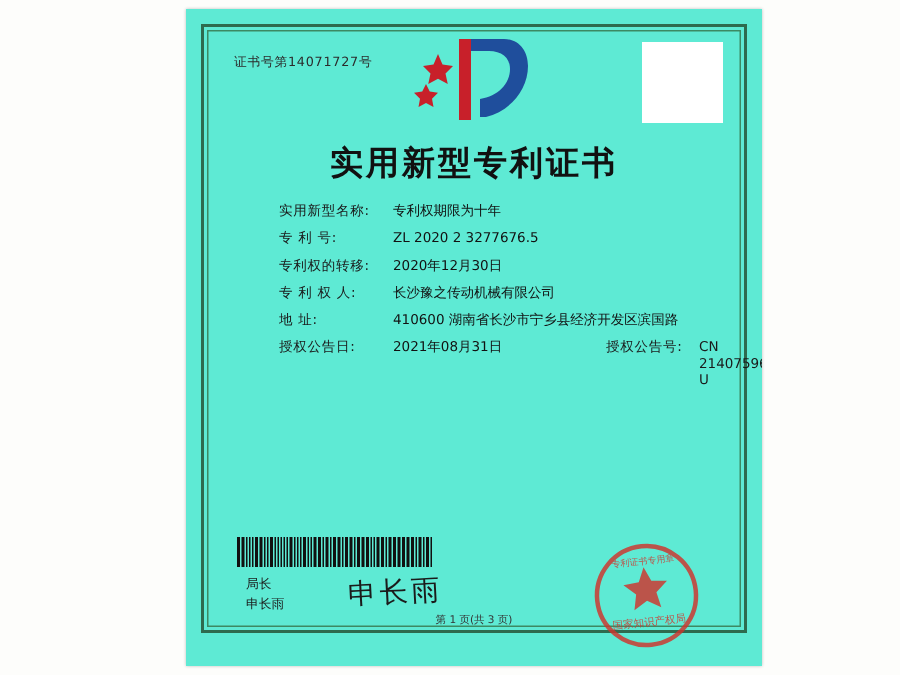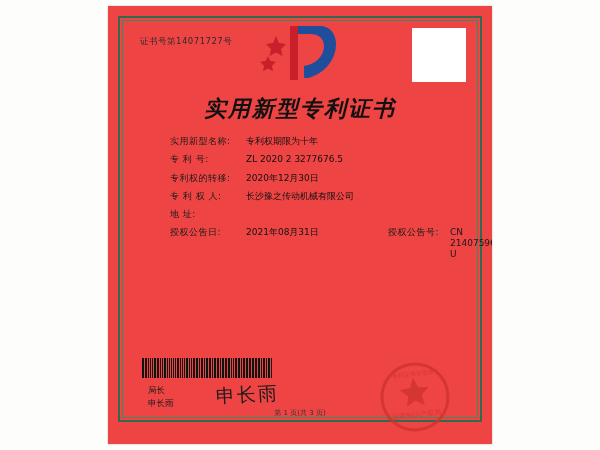--- a/index.html
+++ b/index.html
@@ -17,25 +17,25 @@
   .page {
     position: relative;
     width: 600px;
     height: 450px;
     background: #fdfdfb;
   }
 
   
   .sheet {
     position: absolute;
-    left: 108px;
+    left: 124px;
     top: 6px;
     width: 384px;
     height: 438px;
-    background: #ef4444;
+    background: #5eead4;
     box-shadow: 0 0 2px rgba(0,0,0,0.25);
     overflow: hidden;
   }
 
   
   .border-outer {
     position: absolute;
     left: 10px;
     top: 10px;
     right: 10px;
@@ -98,21 +98,20 @@
     position: absolute;
     left: 0;
     right: 0;
     top: 88px;
     text-align: center;
     font-family: "DejaVu Serif", "Liberation Serif", serif;
     font-size: 22px;
     font-weight: bold;
     color: #111;
     letter-spacing: 2px;
-    font-style: italic;
   }
 
   
   .fields {
     position: absolute;
     left: 34px;
     right: 30px;
     top: 130px;
     margin-left: 28px;
   }
@@ -266,20 +265,21 @@
       <div class="field-row">
         <span class="field-label">专利权的转移:</span>
         <span class="field-value">2020年12月30日</span>
       </div>
       <div class="field-row">
         <span class="field-label">专 利 权 人:</span>
         <span class="field-value">长沙豫之传动机械有限公司</span>
       </div>
       <div class="field-row">
         <span class="field-label">地 址:</span>
+        <span class="field-value">410600 湖南省长沙市宁乡县经济开发区滨国路</span>
       </div>
       <div class="field-row two-col">
         <span class="field-label">授权公告日:</span>
         <span class="field-value">2021年08月31日</span>
         <span class="second-label">授权公告号:</span>
         <span class="second-value">CN 214075968 U</span>
       </div>
     </div>
 
 

